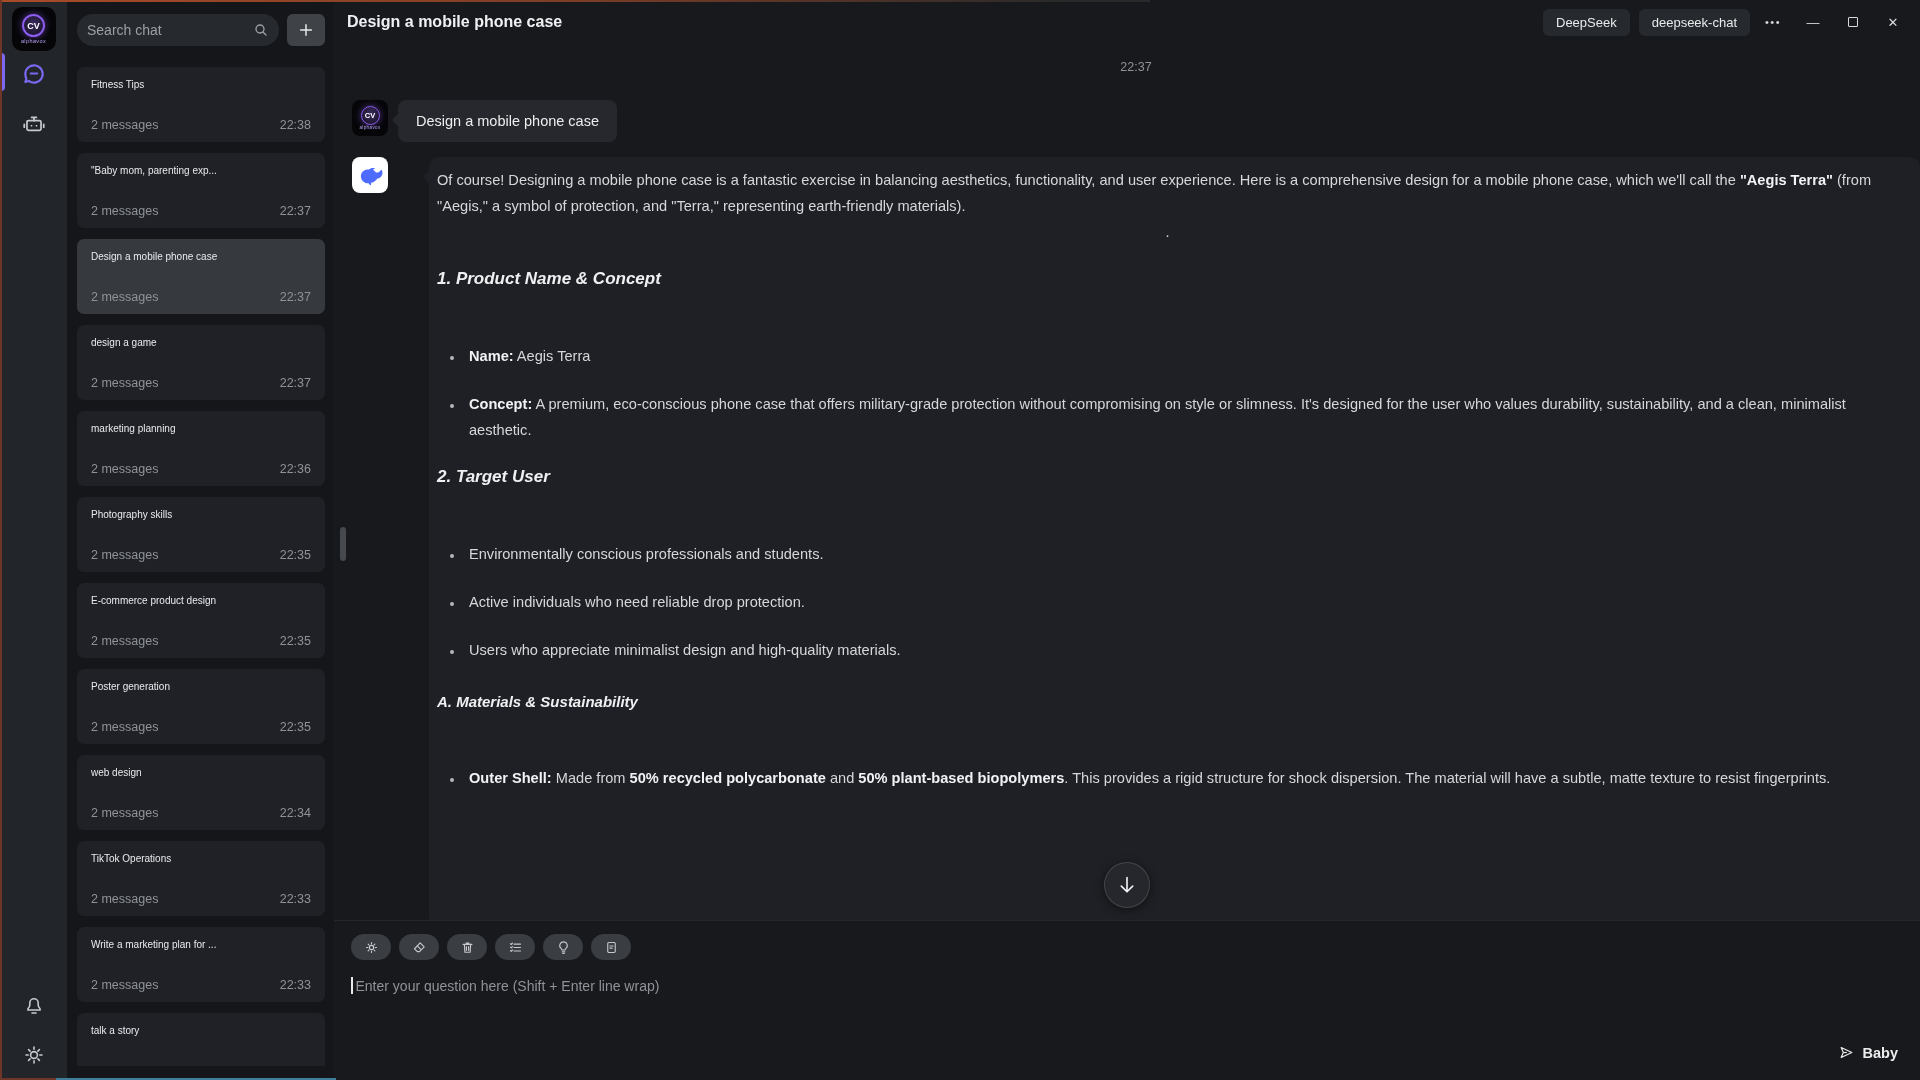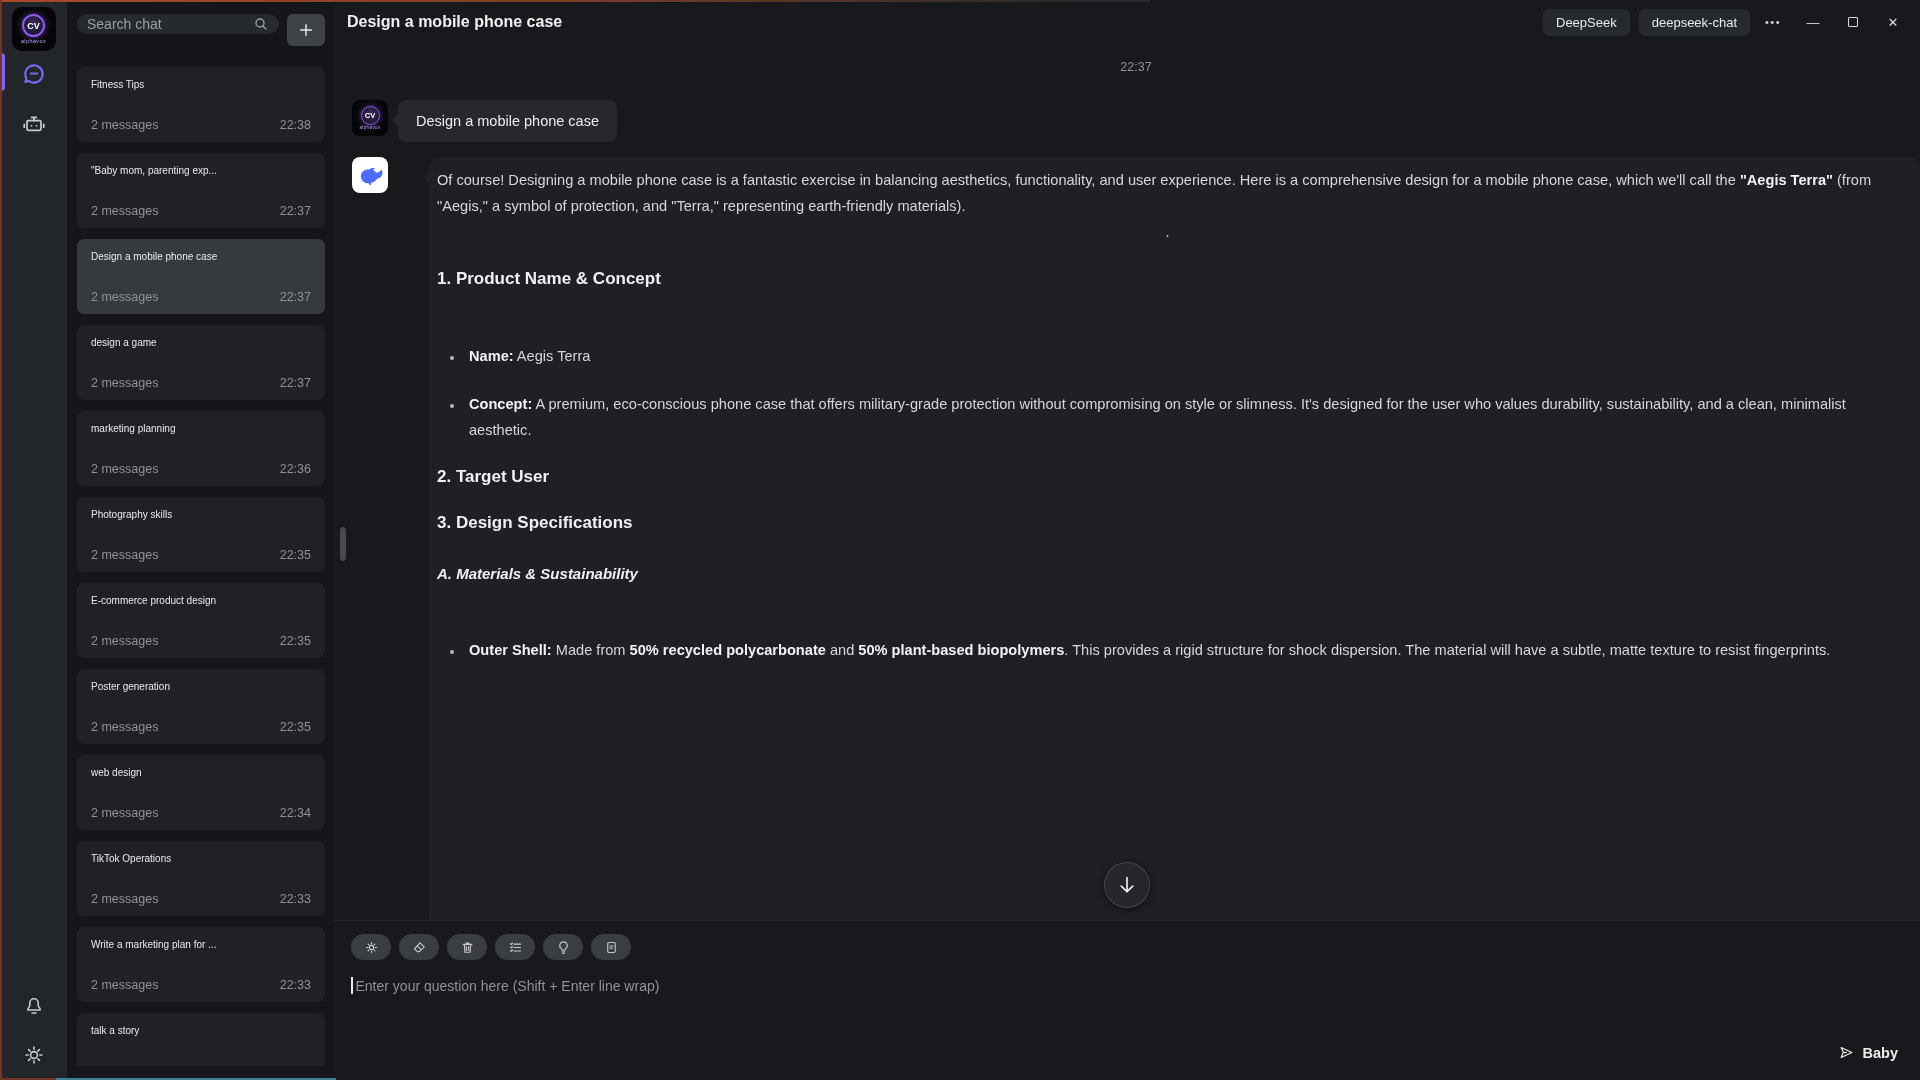--- a/index.html
+++ b/index.html
@@ -35,21 +35,21 @@
   .rail-btn svg { width:26px; height:26px; }
   .btn-chat { margin-top:10px; color:#7b68f0; }
   .btn-robot { margin-top:25px; }
   .rail-bottom { margin-top:auto; display:flex; flex-direction:column; gap:26px;
     padding-bottom:13px; }
   .rail-bottom svg { width:24px; height:24px; }
 
   
   .sidebar { width:267px; background:#141619; padding-top:14px; flex:none; position:relative; }
   .search-row { display:flex; gap:8px; padding:0 9px 0 10px; }
-  .search-box { flex:1; height:20px; background:#26292e; border-radius:16px;
+  .search-box { flex:1; height:32px; background:#26292e; border-radius:16px;
     display:flex; align-items:center; justify-content:space-between; padding:0 10px;
     color:#9aa0a6; font-size:14px; cursor:text; }
   .search-box svg { width:16px; height:16px; color:#9aa0a6; }
   .new-chat { width:38px; height:32px; background:#3f4247; border:0; border-radius:6px;
     color:#e8e9ea; display:flex; align-items:center; justify-content:center; cursor:pointer; }
   .new-chat svg { width:16px; height:16px; }
   .chat-list { margin-top:21px; padding:0 9px 0 10px; display:flex; flex-direction:column;
     gap:11px; height:calc(100% - 67px); overflow:hidden; }
   .chat-item { min-height:75px; height:75px; background:#1f2126; border-radius:7px;
     padding:12px 14px 10px; display:flex; flex-direction:column; justify-content:space-between;
@@ -90,21 +90,21 @@
     font-size:14.5px; color:#eceded; position:relative; }
   .bubble-user::before, .bubble-ai::before { content:""; position:absolute; left:-4px; top:15px;
     width:10px; height:10px; background:inherit; transform:rotate(45deg); border-radius:2px; }
   .bubble-ai { margin-left:10px; background:#1e2025; border-radius:10px;
     padding:10px 22px 40px 8px; width:1491px; min-height:770px; position:relative; }
 
   
   .md { font-size:14.6px; line-height:26px; color:#d6d7d9; }
   .md .b { font-weight:700; color:#f1f2f4; }
   .md-p { margin:0; }
-  .md-h2 { font-size:17px; font-weight:700; color:#eef0f1; margin:22px 0 0; line-height:24px; }
+  .md-h2 { font-size:17px; font-weight:700; color:#eef0f1; margin:22px 0 0; line-height:24px;font-style:italic; }
   .md-h3 { font-size:15px; font-weight:700; color:#eef0f1; margin:28px 0 0; line-height:22px;font-style:italic; }
   .md-ul { margin:52px 0 14px; padding-left:27px; list-style:disc; }
   .md-ul li { margin:0 0 22px; padding-left:5px; padding-right:20px; }
   .md-ul li::marker { color:#b5b7ba; font-size:12px; }
 
   .scroll-down { position:absolute; left:770px; top:818px; width:46px; height:46px;
     border-radius:50%; background:rgba(38,40,44,.92); border:1px solid rgba(255,255,255,.14);
     color:#f0f1f2; display:flex; align-items:center; justify-content:center; cursor:pointer;
     box-shadow:0 2px 10px rgba(0,0,0,.5); z-index:5; }
   .scroll-down svg { width:22px; height:22px; }
@@ -308,21 +308,25 @@
         <div class="bubble-ai md">
           <div id="ai-body">
               <div class="md-p"><span>Of course! Designing a mobile phone case is a fantastic exercise in balancing aesthetics, functionality, and user experience. Here is a comprehensive design for a mobile phone case, which we'll call the </span><span class="b">"Aegis Terra"</span><span> (from "Aegis," a symbol of protection, and "Terra," representing earth-friendly materials).</span></div>
               <div class="md-p" style="text-align: center;"><span>.</span></div>
               <div class="md-h2">1. Product Name &amp; Concept</div>
               <ul class="md-ul">
                 <li><span class="b">Name:</span><span> Aegis Terra</span></li>
                 <li><span class="b">Concept:</span><span> A premium, eco-conscious phone case that offers military-grade protection without compromising on style or slimness. It's designed for the user who values durability, sustainability, and a clean, minimalist aesthetic.</span></li>
               </ul>
               <div class="md-h2">2. Target User</div>
-              <div class="md-h2">3. Design Specifications</div>
+              <ul class="md-ul">
+                <li><span>Environmentally conscious professionals and students.</span></li>
+                <li><span>Active individuals who need reliable drop protection.</span></li>
+                <li><span>Users who appreciate minimalist design and high-quality materials.</span></li>
+              </ul>
               <div class="md-h3">A. Materials &amp; Sustainability</div>
               <ul class="md-ul">
                 <li><span class="b">Outer Shell:</span><span> Made from </span><span class="b">50% recycled polycarbonate</span><span> and </span><span class="b">50% plant-based biopolymers</span><span>. This provides a rigid structure for shock dispersion. The material will have a subtle, matte texture to resist fingerprints.</span></li>
               </ul>
             </div>
         </div>
       </div>
 
       <button class="scroll-down">
         <svg viewBox="0 0 24 24" fill="none" stroke="currentColor" stroke-width="1.8" stroke-linecap="round" stroke-linejoin="round">

